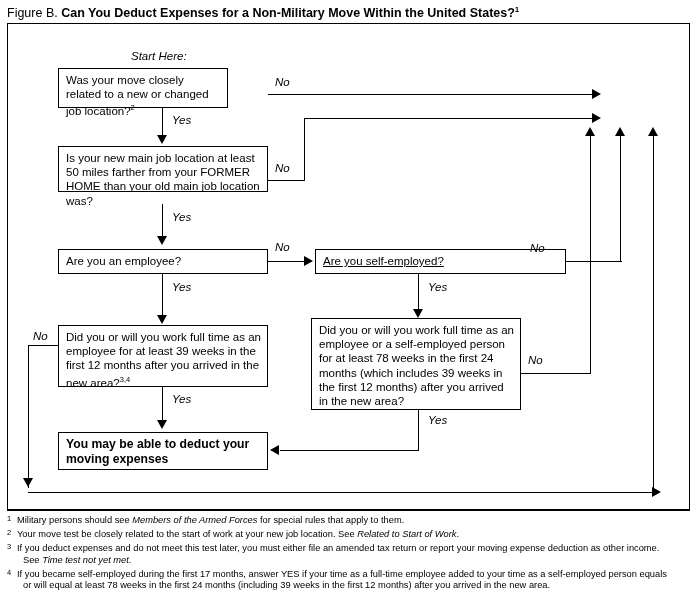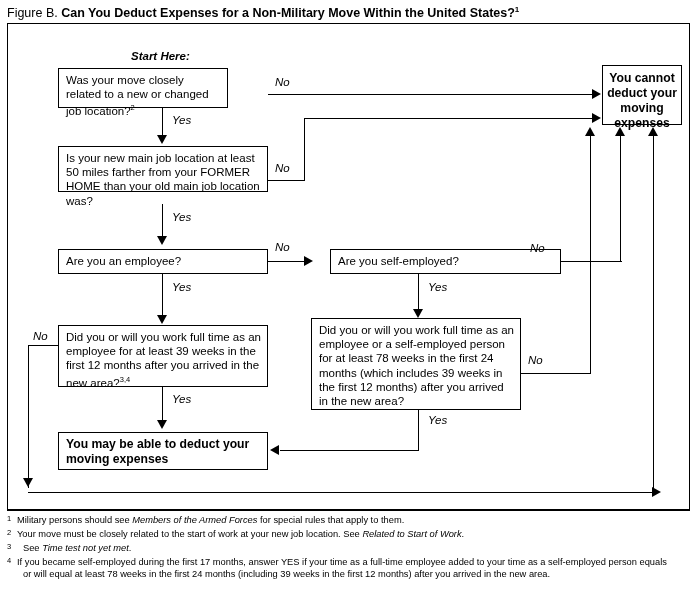--- a/index.html
+++ b/index.html
@@ -54,21 +54,21 @@
   
   .lbl{
     position:absolute;
     font-style:italic;
     font-size:11.5px;
     line-height:13px;
     z-index:6;
     white-space:nowrap;
     background:transparent;
   }
-  .lbl.bold{font-weight:bold;font-style:italic;font-size:11.5px;}
+  .lbl.bold{font-weight:normal;font-style:italic;font-size:11.5px;}
 
   
   .ln{position:absolute;background:#000;z-index:3;}
   .h{height:1.4px;}
   .v{width:1.4px;}
   .arrow{position:absolute;width:0;height:0;z-index:4;}
   .arr-down{border-left:5.5px solid transparent;border-right:5.5px solid transparent;border-top:9px solid #000;}
   .arr-up{border-left:5.5px solid transparent;border-right:5.5px solid transparent;border-bottom:9px solid #000;}
   .arr-right{border-top:5.5px solid transparent;border-bottom:5.5px solid transparent;border-left:9px solid #000;}
   .arr-left{border-top:5.5px solid transparent;border-bottom:5.5px solid transparent;border-right:9px solid #000;}
@@ -103,35 +103,32 @@
   </div>
 
   <div class="node" style="left:58px;top:146px;width:210px;height:46px;">
     <span>Is your new main job location at least 50 miles farther from your FORMER HOME than your old main job location was?</span>
   </div>
 
   <div class="node" style="left:58px;top:249px;width:210px;height:25px;">
     <span>Are you an employee?</span>
   </div>
 
-  <div class="node" style="left:330px;top:249px;width:231px;height:25px;">
+  <div class="node" style="left:315px;top:249px;width:251px;height:25px;text-decoration:underline;">
     <span>Are you self-employed?</span>
   </div>
 
   <div class="node" style="left:58px;top:325px;width:210px;height:62px;">
     <span>Did you or will you work full time as an employee for at least 39 weeks in the first 12 months after you arrived in the new area?</span><sup>3,4</sup>
   </div>
 
   <div class="node" style="left:311px;top:318px;width:210px;height:92px;">
     <span>Did you or will you work full time as an employee or a self-employed person for at least 78 weeks in the first 24 months (which includes 39 weeks in the first 12 months) after you arrived in the new area?</span>
   </div>
 
-  <div class="node bold center" style="left:602px;top:65px;width:80px;height:60px;">
-    <span>You cannot deduct your moving expenses</span>
-  </div>
 
   <div class="node bold" style="left:58px;top:432px;width:210px;height:38px;">
     <span>You may be able to deduct your moving expenses</span>
   </div>
 
   <div class="ln v" style="left:162px;top:108px;height:29px;"></div>
   <div class="arrow arr-down" style="left:157px;top:135px;"></div>
   <div class="lbl" style="left:172px;top:114px;">Yes</div>
 
   <div class="ln h" style="left:268px;top:94px;width:325px;"></div>
@@ -192,25 +189,26 @@
 
   <div class="notes">
 
     <div class="note">
       <span class="num">1</span>
       <span><span>Military persons should see </span><em>Members of the Armed Forces</em><span> for special rules that apply to them.</span></span>
     </div>
 
     <div class="note">
       <span class="num">2</span>
-      <span><span>Your move must be closely related to the start of work at your new job location. See </span><em>Related to Start of Work</em><span>.</span></span>
+      <span><span>Your move test be closely related to the start of work at your new job location. See </span><em>Related to Start of Work</em><span>.</span></span>
     </div>
 
     <div class="note">
       <span class="num">3</span>
+      <span>If you deduct expenses and do not meet this test later, you must either file an amended tax return or report your moving expense deduction as other income.</span>
       <span class="cont"><span>See </span><em>Time test not yet met</em><span>.</span></span>
     </div>
 
     <div class="note">
       <span class="num">4</span>
       <span>If you became self-employed during the first 17 months, answer YES if your time as a full-time employee added to your time as a self-employed person equals</span>
       <span class="cont">or will equal at least 78 weeks in the first 24 months (including 39 weeks in the first 12 months) after you arrived in the new area.</span>
     </div>
 
   </div>

